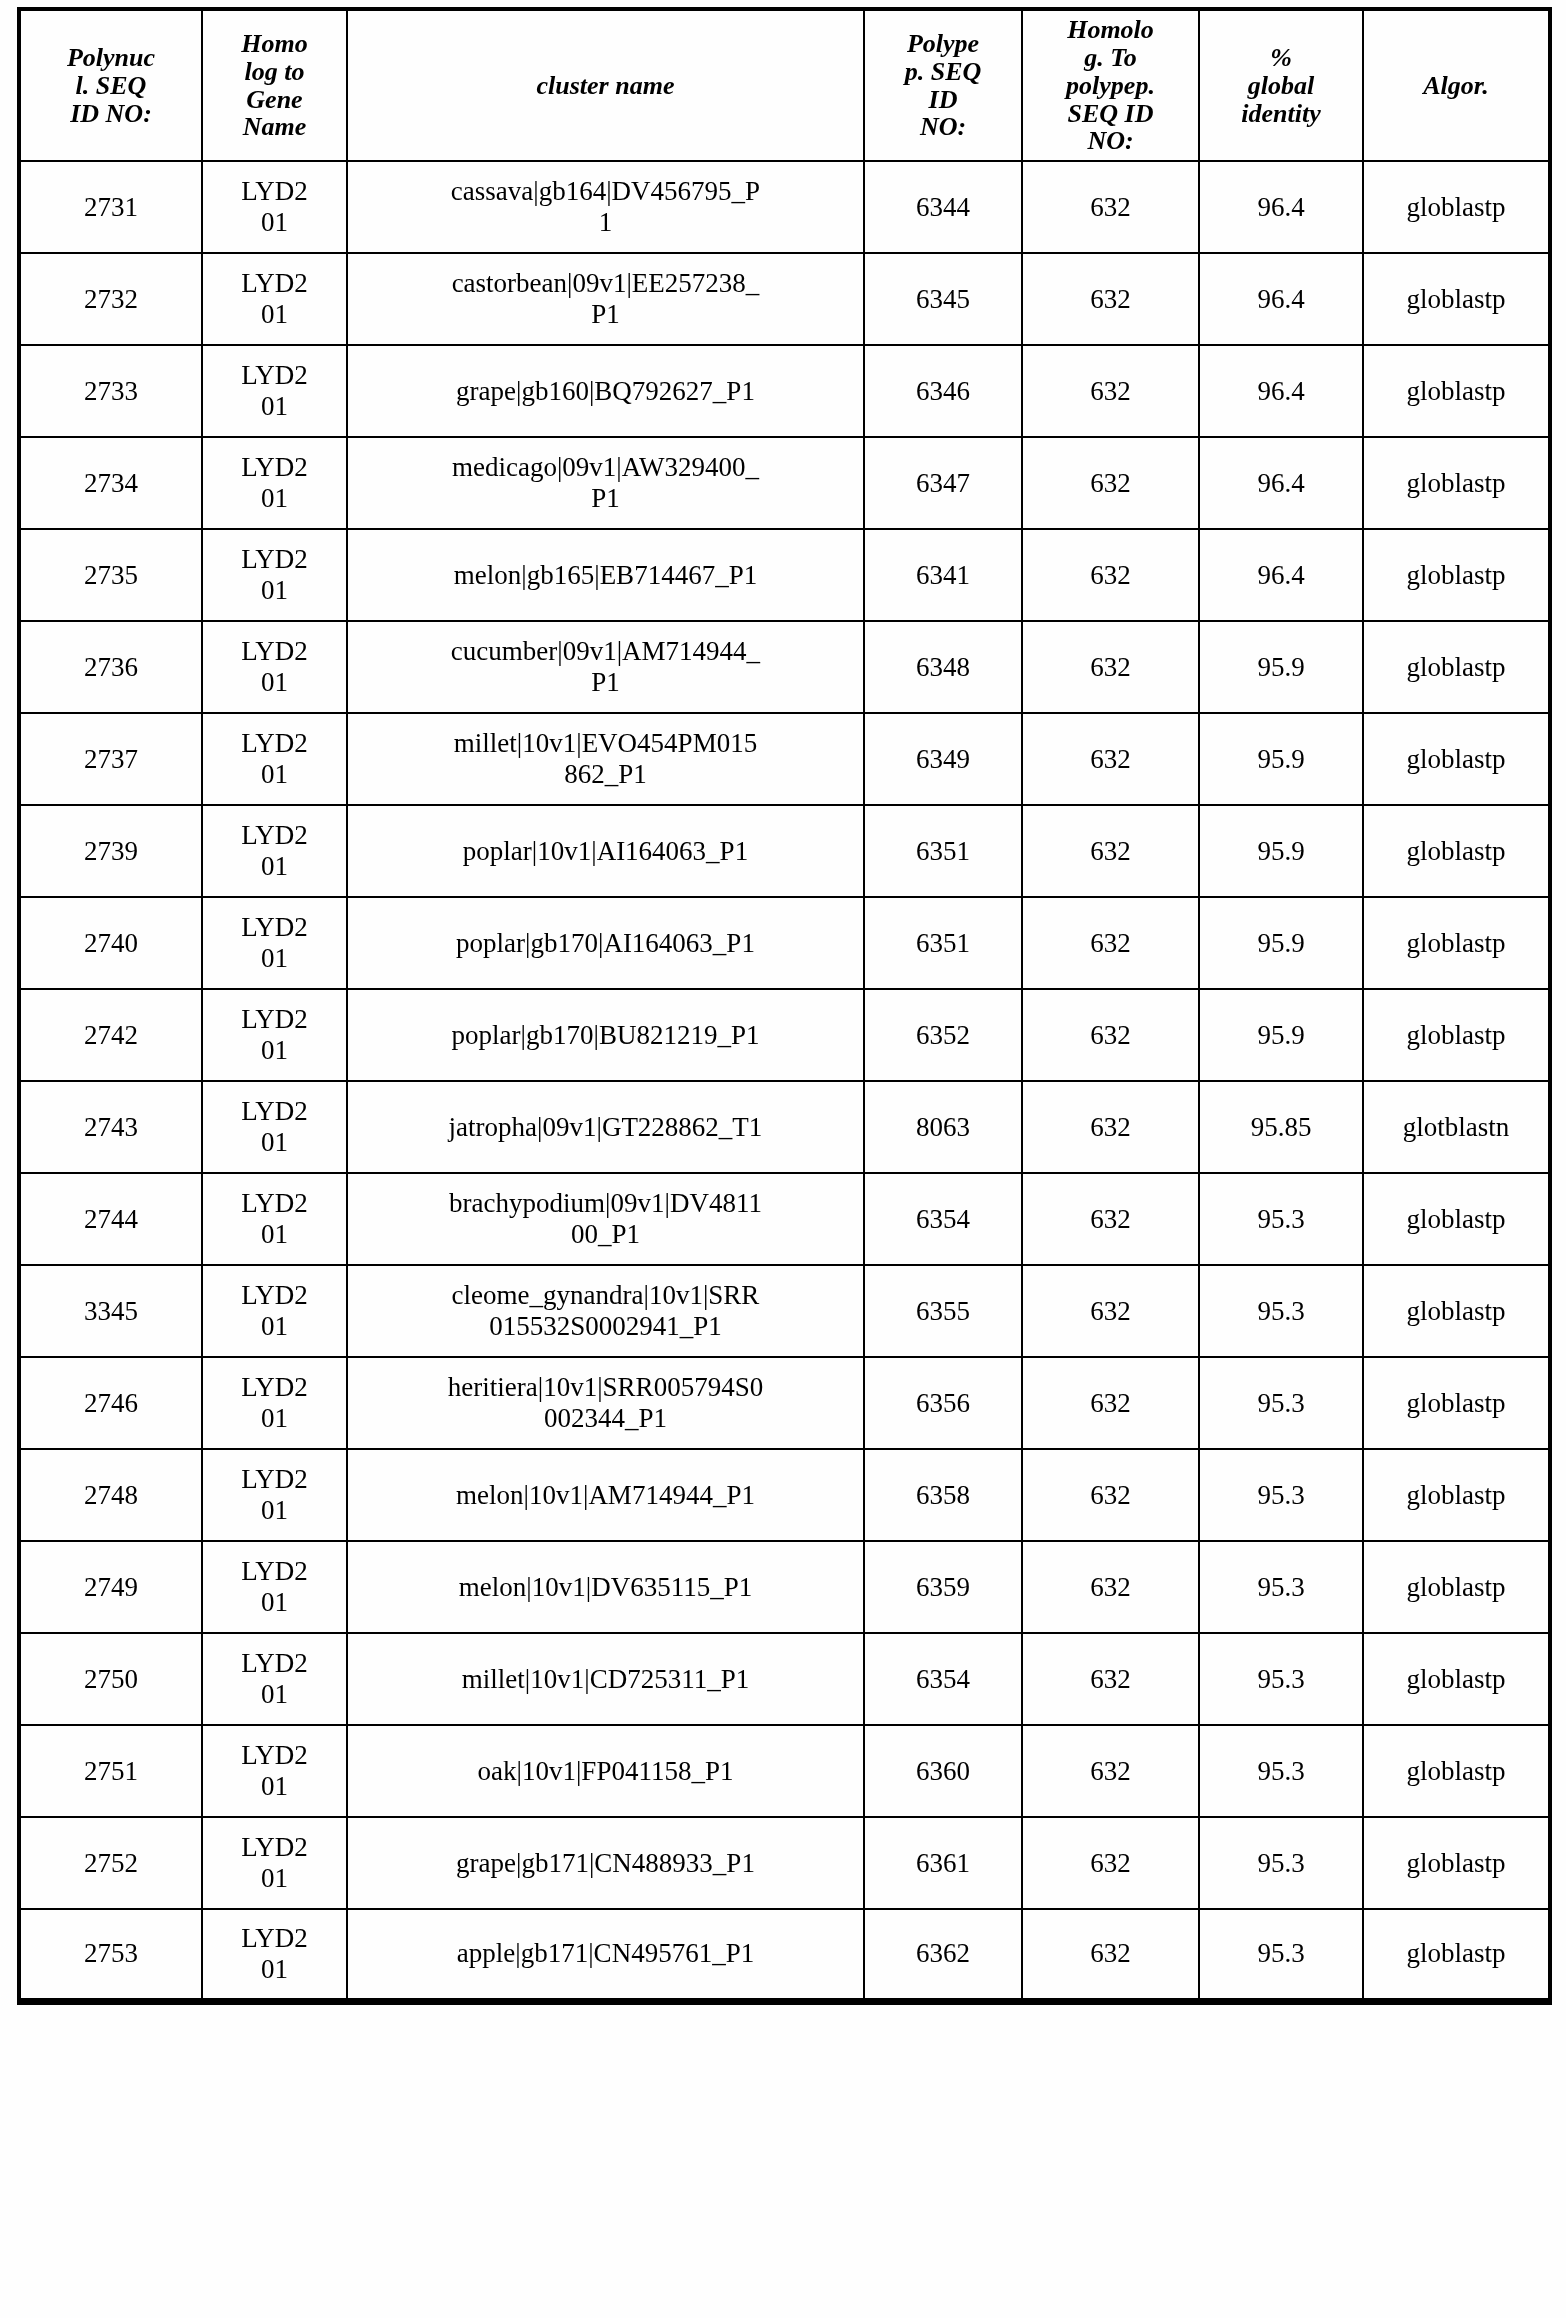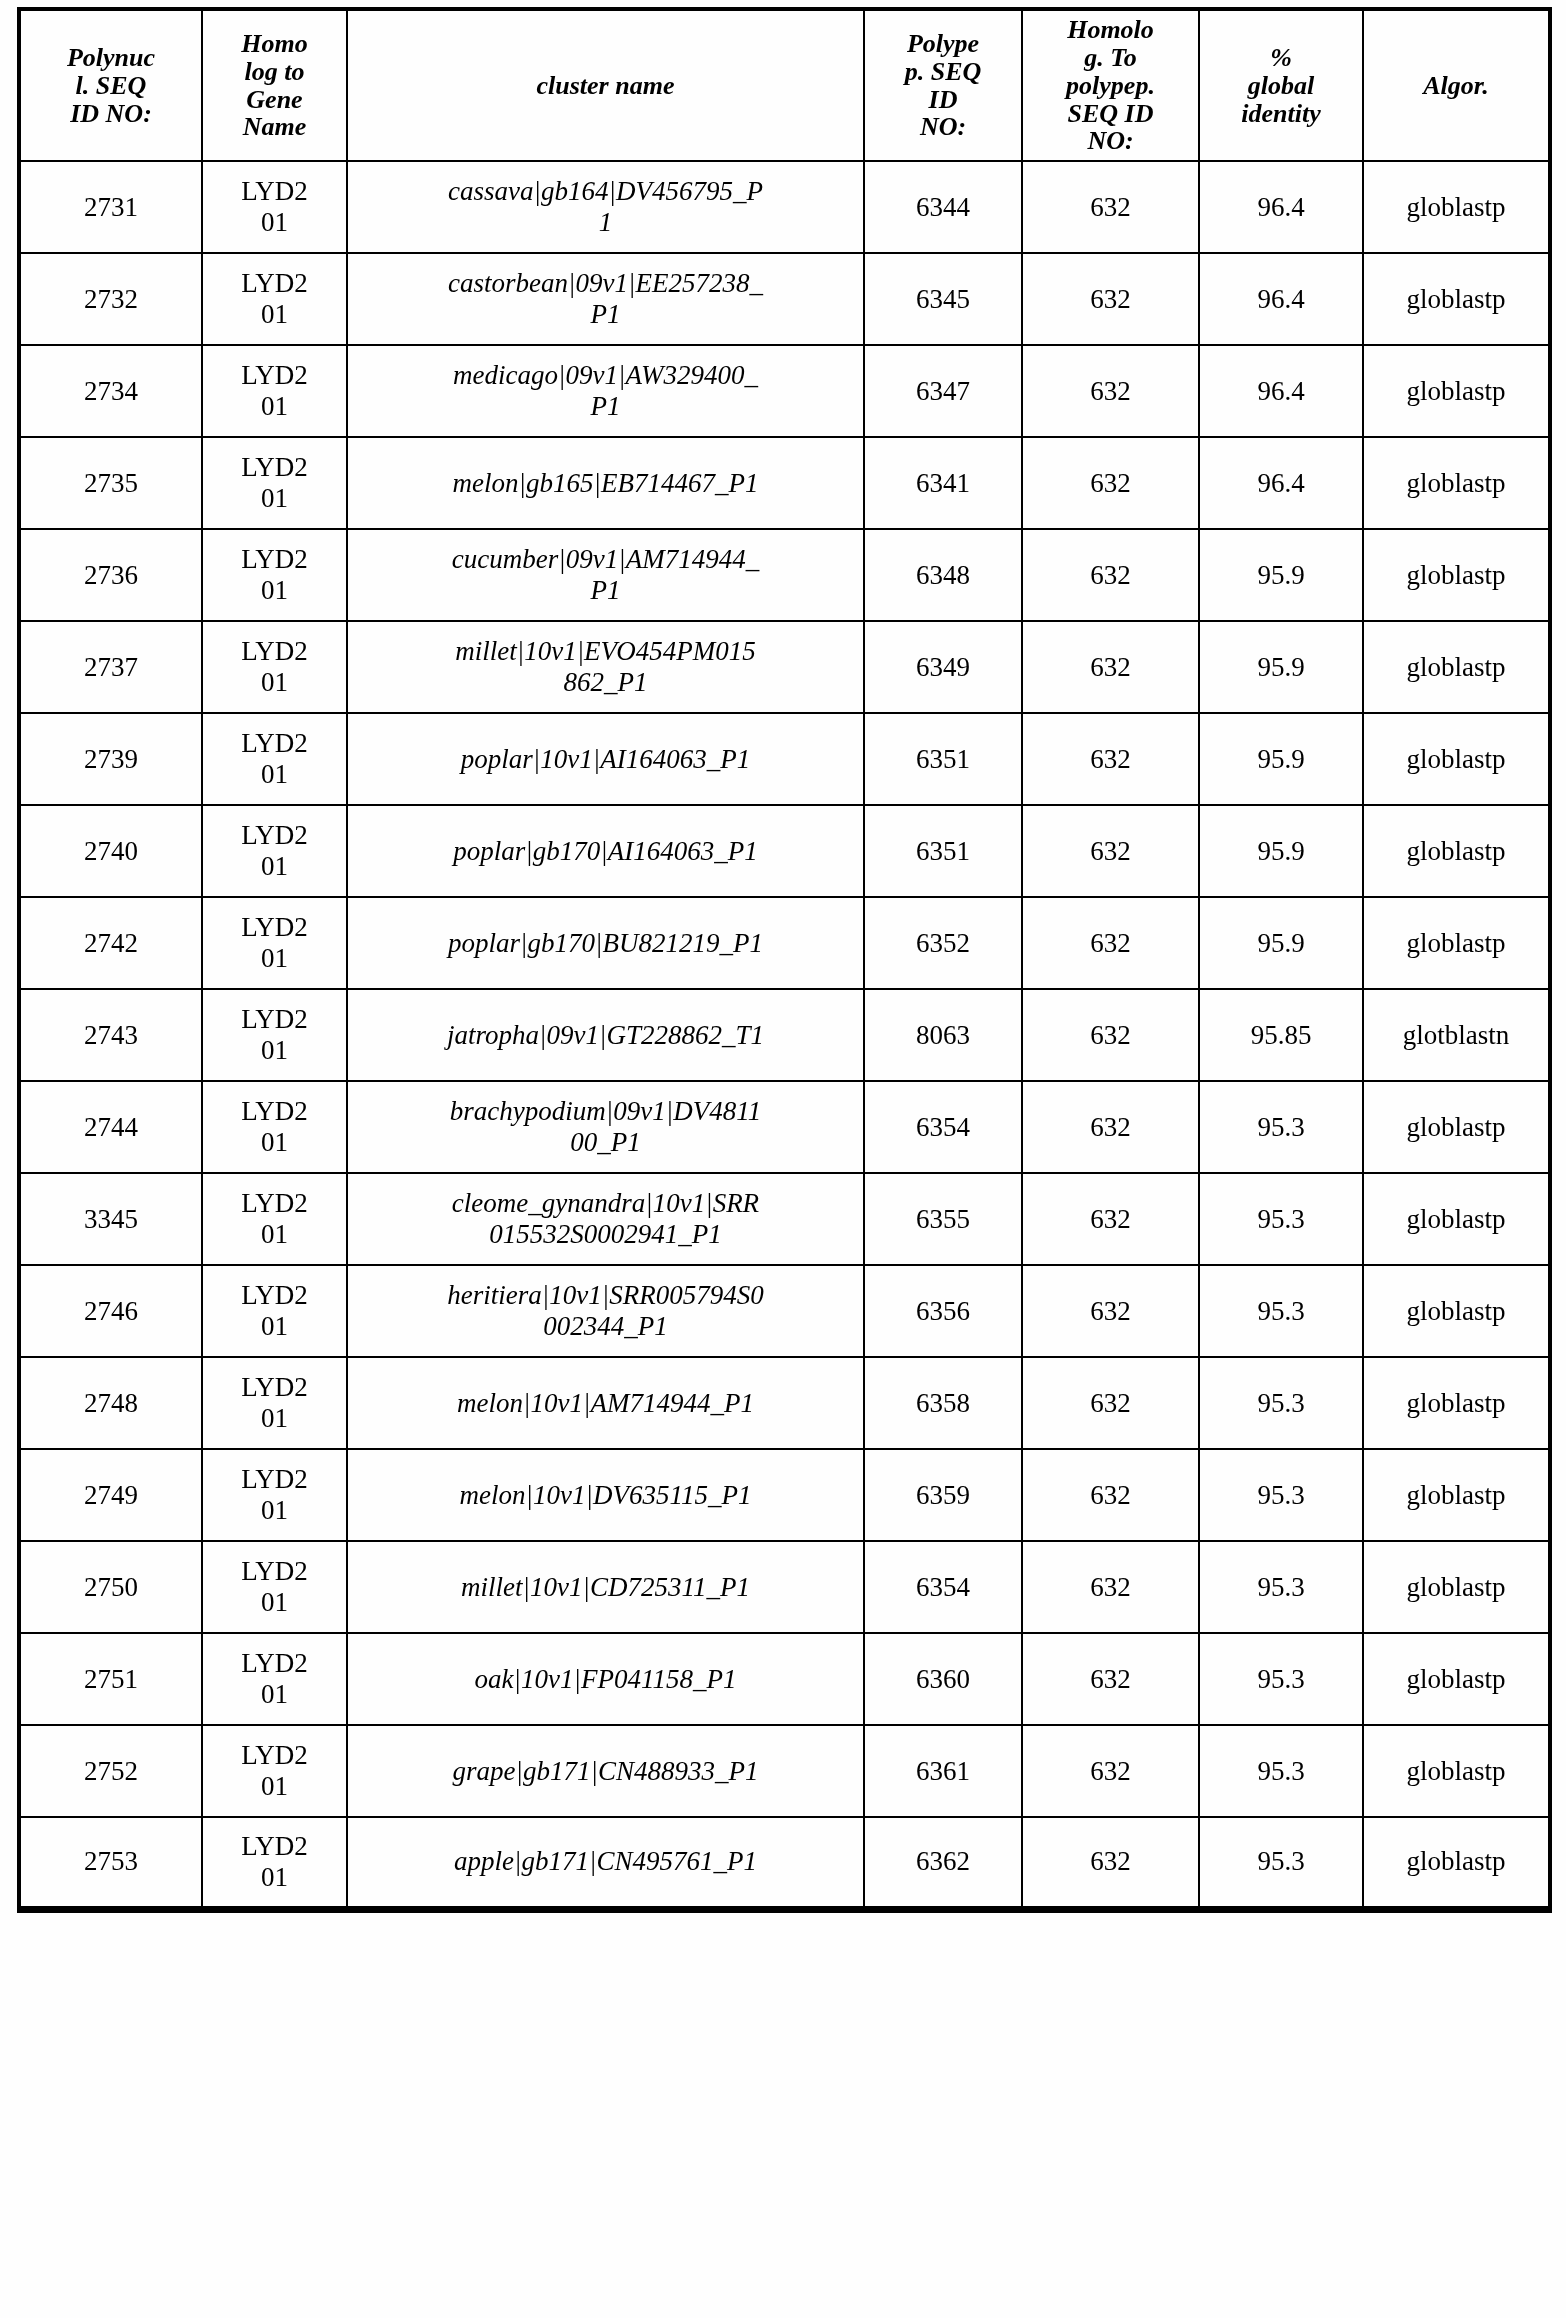--- a/index.html
+++ b/index.html
@@ -41,21 +41,21 @@
     line-height: 1.07;
     padding: 5.2px 3.4px;
     height: 126px;
   }
   table.seq-table td {
     font-size: 27px;
     line-height: 1.16;
     padding: 3.4px 5.2px;
     height: 92px;
   }
-  td.c-cluster { padding-left: 3.4px; padding-right: 3.4px; font-style: italic; }
+  td.c-cluster { padding-left: 3.4px; padding-right: 3.4px; }
 </style>
 </head>
 <body>
 
 <div class="page">
   <table class="seq-table">
     <colgroup>
       <col style="width:183px">
       <col style="width:145px">
       <col style="width:517px">
@@ -106,20 +106,30 @@
     <td class="c-gene">LYD2
 01</td>
     <td class="c-cluster">castorbean|09v1|EE257238_
 P1</td>
     <td class="c-polypep">6345</td>
     <td class="c-homolog">632</td>
     <td class="c-identity">96.4</td>
     <td class="c-algor">globlastp</td>
   </tr>
         <tr>
+    <td class="c-polynuc">2733</td>
+    <td class="c-gene">LYD2
+01</td>
+    <td class="c-cluster">grape|gb160|BQ792627_P1</td>
+    <td class="c-polypep">6346</td>
+    <td class="c-homolog">632</td>
+    <td class="c-identity">96.4</td>
+    <td class="c-algor">globlastp</td>
+  </tr>
+        <tr>
     <td class="c-polynuc">2734</td>
     <td class="c-gene">LYD2
 01</td>
     <td class="c-cluster">medicago|09v1|AW329400_
 P1</td>
     <td class="c-polypep">6347</td>
     <td class="c-homolog">632</td>
     <td class="c-identity">96.4</td>
     <td class="c-algor">globlastp</td>
   </tr>

